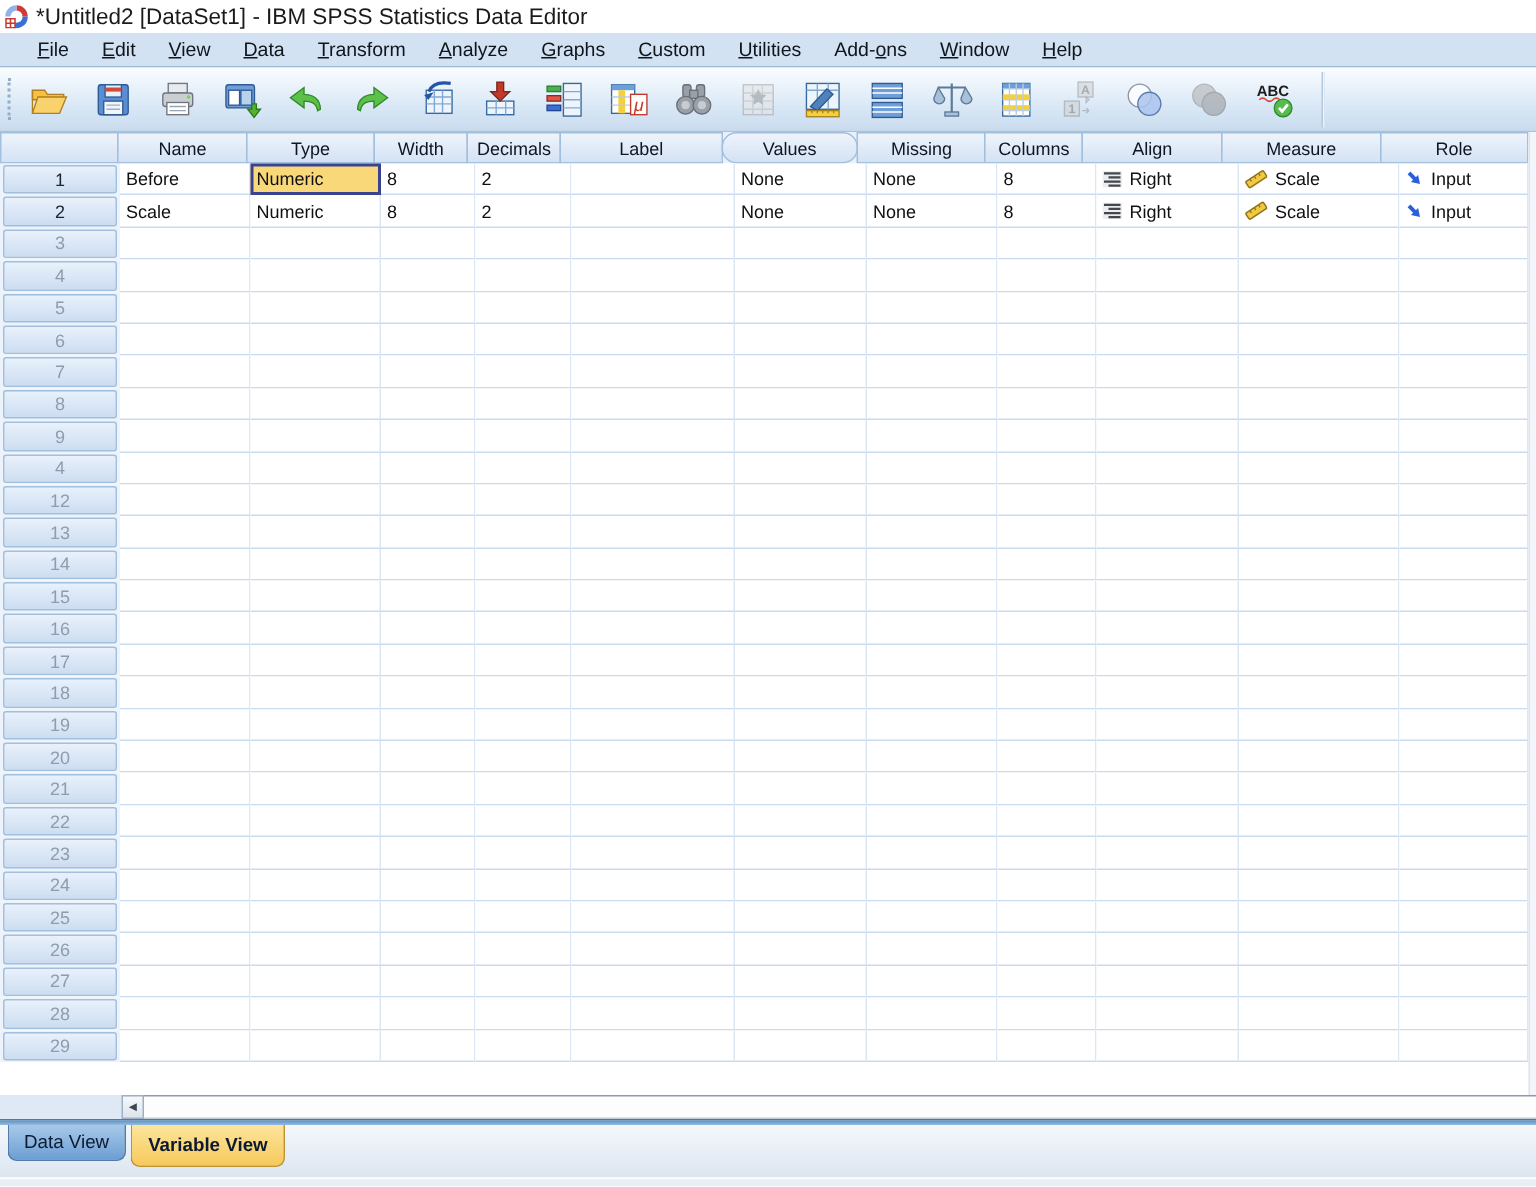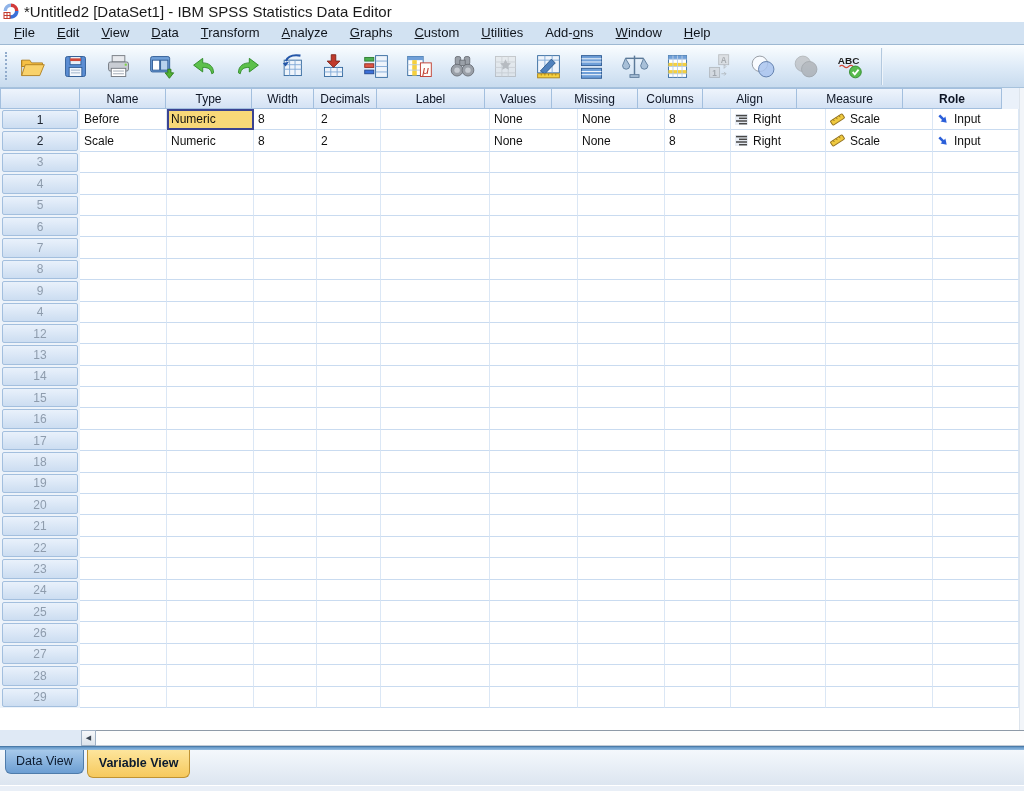--- a/index.html
+++ b/index.html
@@ -7,21 +7,21 @@
   body { font-family:"Liberation Sans", sans-serif; font-size:12px; background:#fff; color:#111;
          -webkit-user-select:none; user-select:none; }
   #app { width:1024px; height:791px; display:flex; flex-direction:column; }
 
   
   .titlebar { height:22px; background:#ffffff; display:flex; align-items:center; gap:5px; padding-left:3px; }
   .titlebar .app-icon { width:16px; height:16px; display:inline-flex; }
   .titlebar .title-text { font-size:15px; color:#1a1a1a; }
 
   
-  .menubar { height:23px; background:#d2e2f2; border-bottom:1px solid #9db8d2; display:flex; align-items:center; padding-left:3px; }
+  .menubar { height:23px; background:#d2e2f2; border-bottom:1px solid #9db8d2; display:flex; align-items:center; padding-left:14px; }
   .menu-item { padding:3px 11px 4px; font-size:13px; color:#10151c; cursor:default; white-space:nowrap; }
   .menu-item u { text-decoration:underline; text-underline-offset:1px; }
 
   
   .toolbar { height:43px; background:linear-gradient(#fafdff,#ddeaf7 55%,#c8dbee); border-bottom:1px solid #a7c2dc;
              display:flex; align-items:center; gap:13px; padding:0 8px 0 17px; position:relative; }
   .toolbar .grip { position:absolute; left:5px; top:7px; height:28px; width:3px; border-left:2px dotted #92accc; }
   .tbtn { width:30px; height:30px; display:flex; align-items:center; justify-content:center; flex:0 0 auto; }
   .tbtn svg { width:29px; height:29px; }
   .tbtn.disabled { opacity:.55; filter:grayscale(.9); }
@@ -310,26 +310,26 @@
 
   <div class="grid-area">
     <div class="grid">
         <div class="g-header">
           <div class="corner-cell" style="width: 80px;"></div>
           <div class="hcell" style="width: 87px;">Name</div>
           <div class="hcell" style="width: 87px;">Type</div>
           <div class="hcell" style="width: 63px;">Width</div>
           <div class="hcell" style="width: 64px;">Decimals</div>
           <div class="hcell" style="width: 109px;">Label</div>
-          <div class="hcell" style="width: 68px;">Values</div>
+          <div class="hcell" style="width: 92px; border-radius: 10px;">Values</div>
           <div class="hcell" style="width: 87px;">Missing</div>
           <div class="hcell" style="width: 66px;">Columns</div>
           <div class="hcell" style="width: 95px;">Align</div>
           <div class="hcell" style="width: 107px;">Measure</div>
-          <div class="hcell" style="width: 100px; font-weight: bold;">Role</div>
+          <div class="hcell" style="width: 100px;">Role</div>
         </div>
         <div class="g-row filled">
           <div class="rh-slot">
             <div class="rh-btn">1</div>
           </div>
           <div class="cell" style="width: 87px;">Before</div>
           <div class="cell selected" style="width: 87px;">Numeric</div>
           <div class="cell" style="width: 63px;">8</div>
           <div class="cell" style="width: 64px;">2</div>
           <div class="cell" style="width: 109px;"></div>

